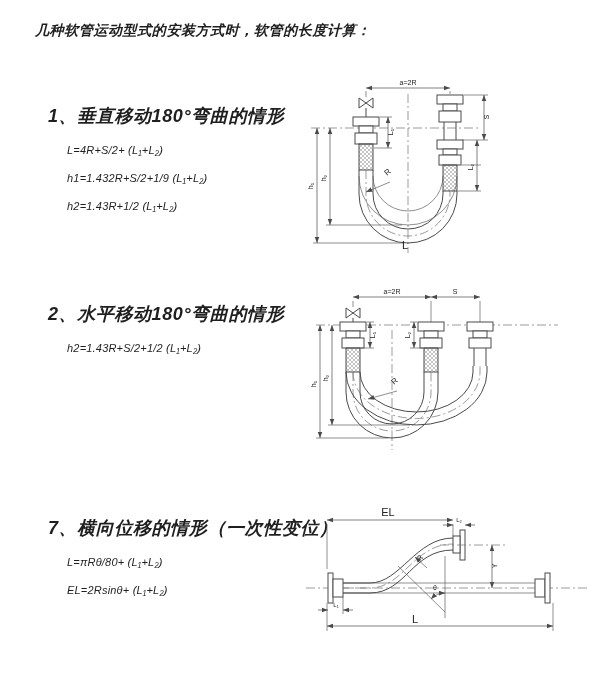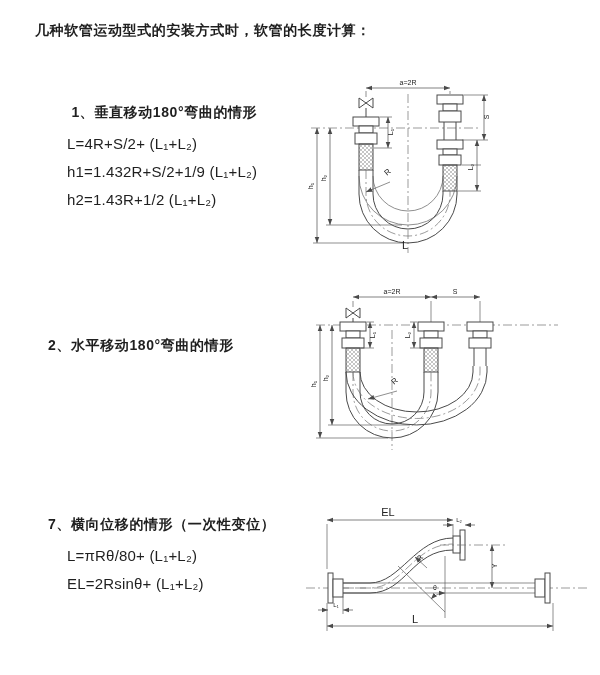--- a/index.html
+++ b/index.html
@@ -1,25 +1,25 @@
 <!DOCTYPE html>
 <html><head>
 <meta charset="utf-8">
 <style>
   html,body { margin:0; padding:0; }
   body {
     width:600px; height:675px; position:relative; overflow:hidden;
     background:#ffffff; color:#1f1f1f;
     font-family:"Liberation Sans","DejaVu Sans",sans-serif;
   }
-  .abs { position:absolute; }
+  .abs { position:absolute;font-style:italic; }
   .title { font-size:14px; font-weight:700; letter-spacing:0.6px; }
-  .sec-heading { font-size:14px; font-weight:700; letter-spacing:0.6px;text-align:right; }
+  .sec-heading { font-size:18px; font-weight:700; letter-spacing:0.6px; }
   .formulas { margin-top:8px; margin-left:19px; }
-  .formula { font-size:15px; line-height:28px; letter-spacing:0.2px; white-space:pre; }
+  .formula { font-size:11px; line-height:28px; letter-spacing:0.2px; white-space:pre; }
   svg.diag { position:absolute; overflow:visible; }
   svg text { fill:#222222; font-family:"Liberation Sans","DejaVu Sans",sans-serif; }
   .ln    { stroke:#4a4a4a; stroke-width:1;   fill:none; }
   .thin  { stroke:#5f5f5f; stroke-width:0.7; fill:none; }
   .cl    { stroke:#707070; stroke-width:0.7; fill:none; stroke-dasharray:9 3 2 3; }
   .dim   { stroke:#4a4a4a; stroke-width:0.7; fill:none; }
   .fit   { stroke:#4a4a4a; stroke-width:1;   fill:#ffffff; }
   .braidfill { stroke:#4a4a4a; stroke-width:1; fill:url(#braid); }
   .dimtxt { font-size:7px; }
   .midtxt { font-size:8px; }
@@ -43,23 +43,24 @@
 
 <div class="abs" style="left:48px; top:104px;">
   <div class="sec-heading">1、垂直移动180°弯曲的情形</div>
   <div class="formulas">
     <div class="formula">L=4R+S/2+ (L₁+L₂)</div>
     <div class="formula">h1=1.432R+S/2+1/9 (L₁+L₂)</div>
     <div class="formula">h2=1.43R+1/2 (L₁+L₂)</div>
   </div>
 </div>
 
-<div class="abs" style="left:48px; top:302px;margin-top:35px;">
+<div class="abs" style="left:48px; top:302px;">
   <div class="sec-heading">2、水平移动180°弯曲的情形</div>
   <div class="formulas">
+    <div class="formula">h2=1.43R+S/2+1/2 (L₁+L₂)</div>
   </div>
 </div>
 
 <div class="abs" style="left:48px; top:516px;">
   <div class="sec-heading">7、横向位移的情形（一次性变位）</div>
   <div class="formulas">
     <div class="formula">L=πRθ/80+ (L₁+L₂)</div>
     <div class="formula">EL=2Rsinθ+ (L₁+L₂)</div>
   </div>
 </div>

